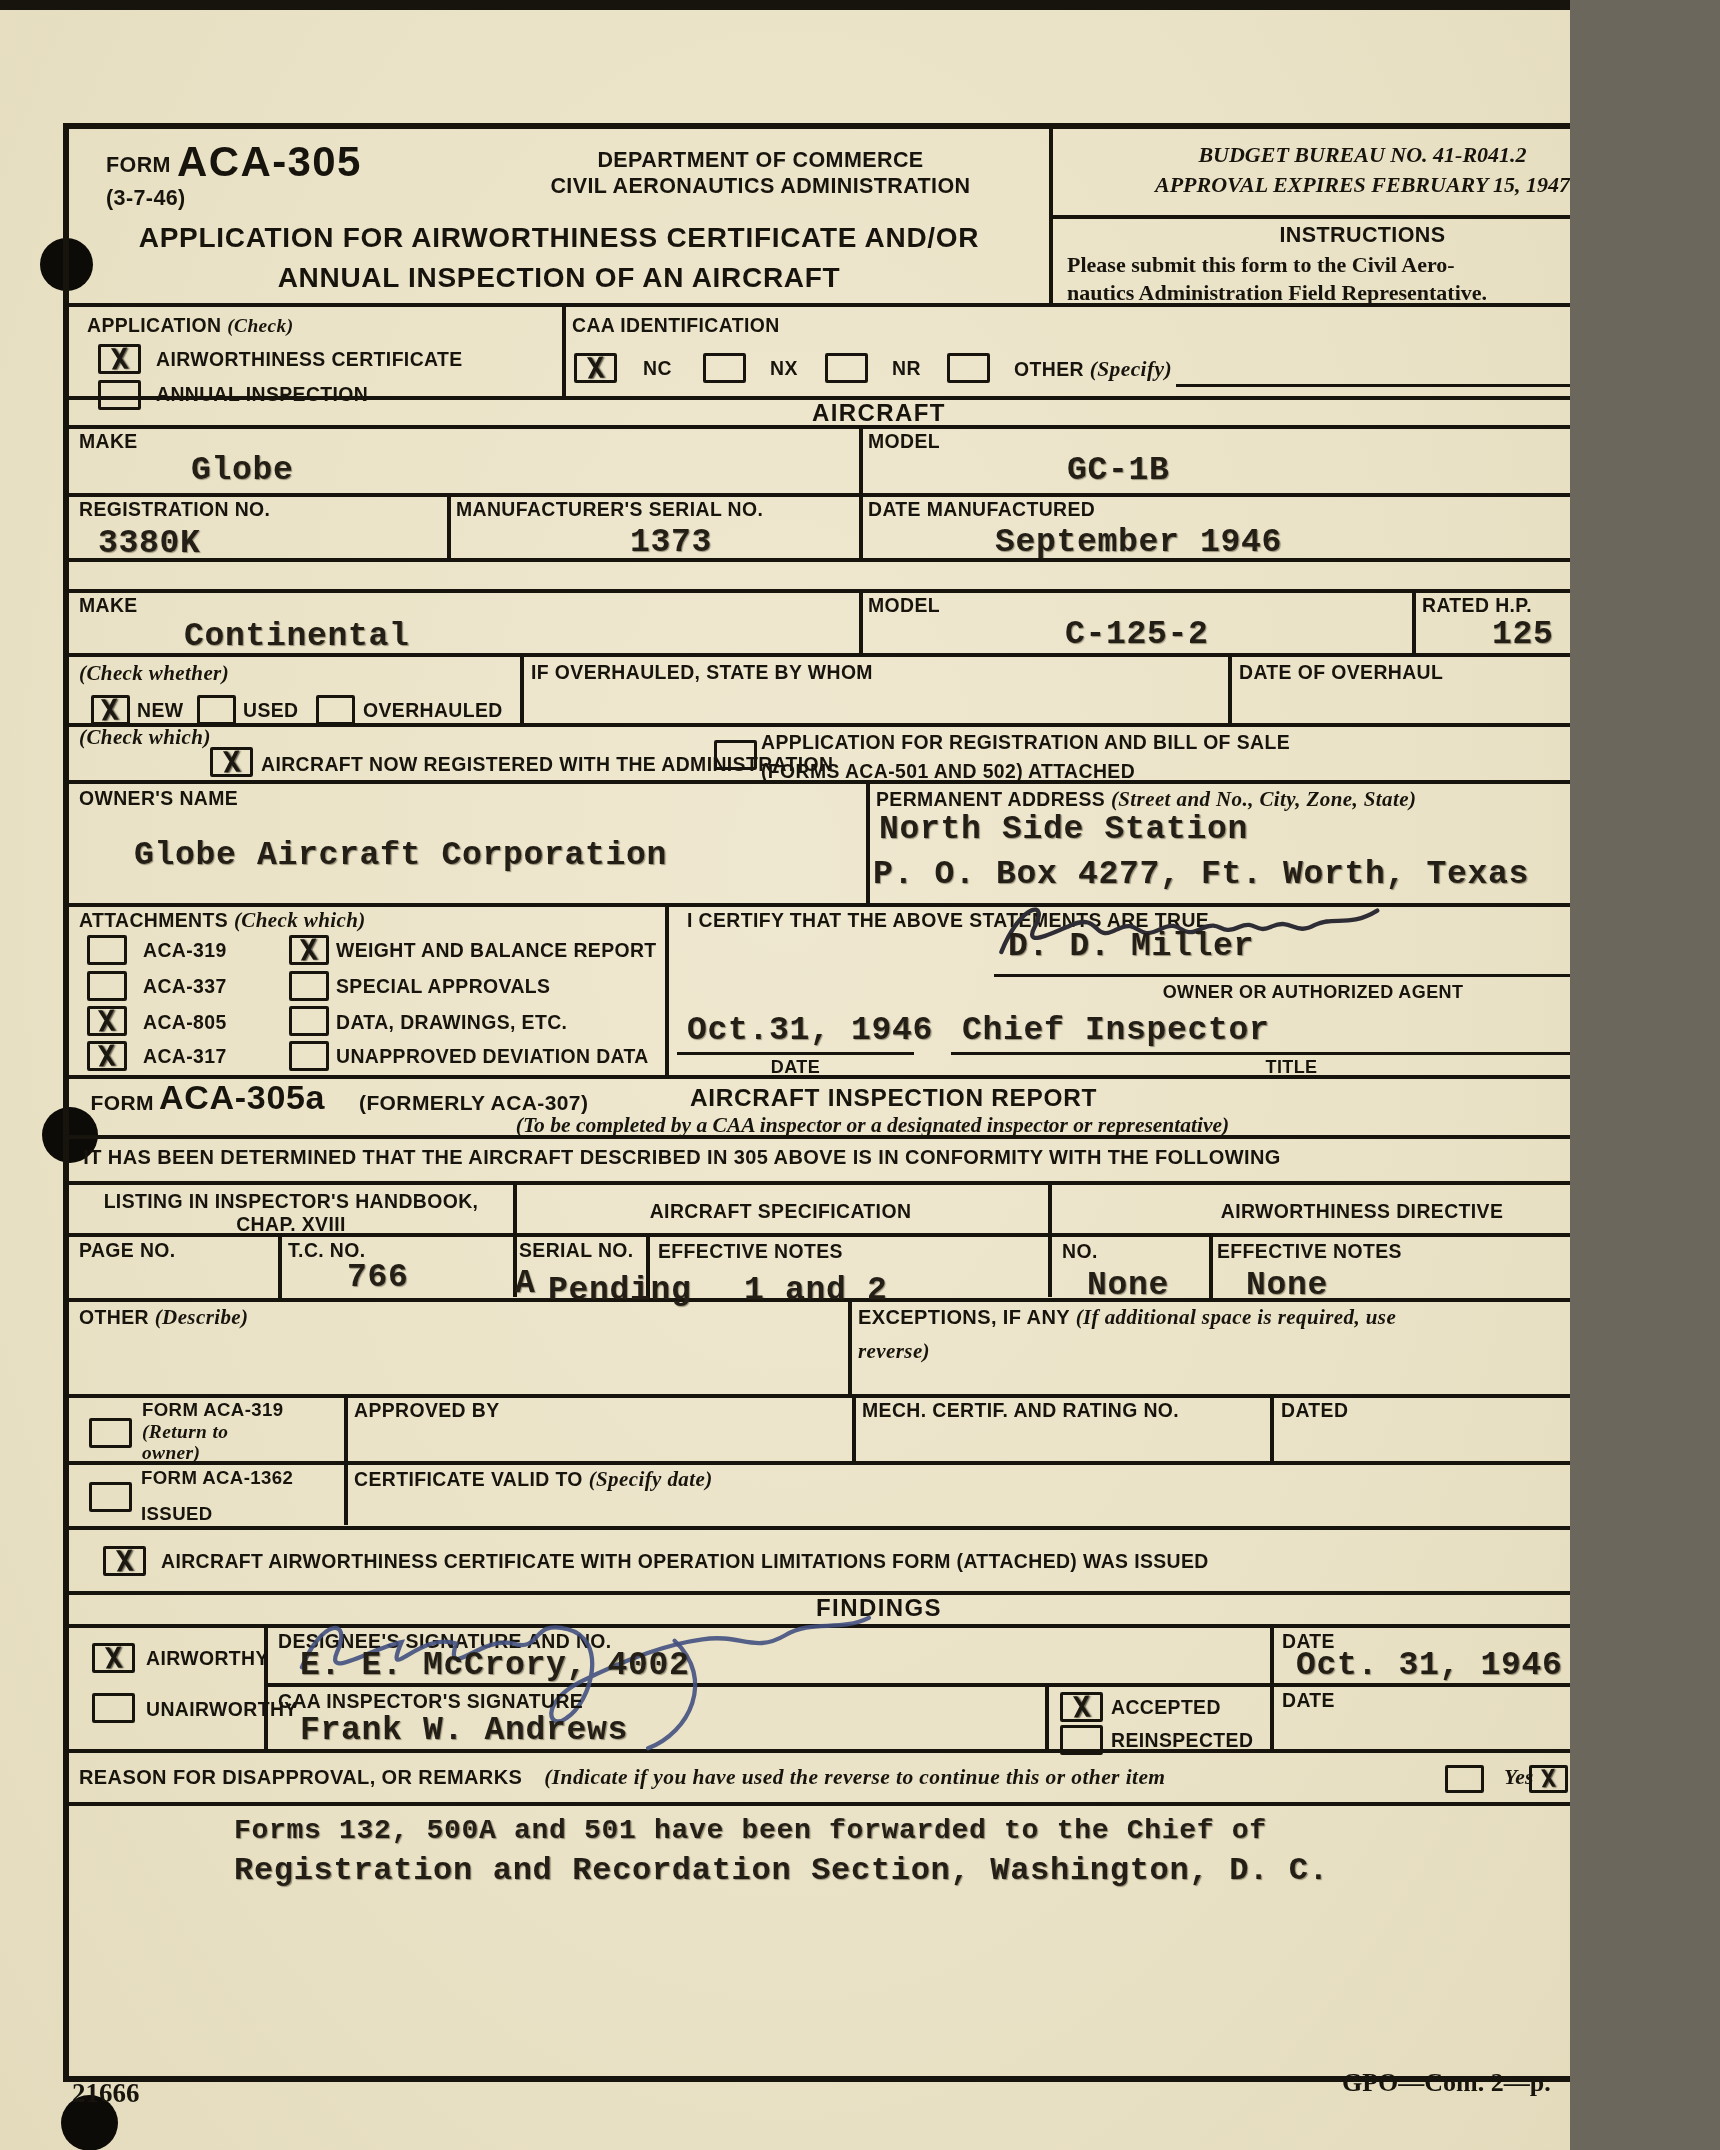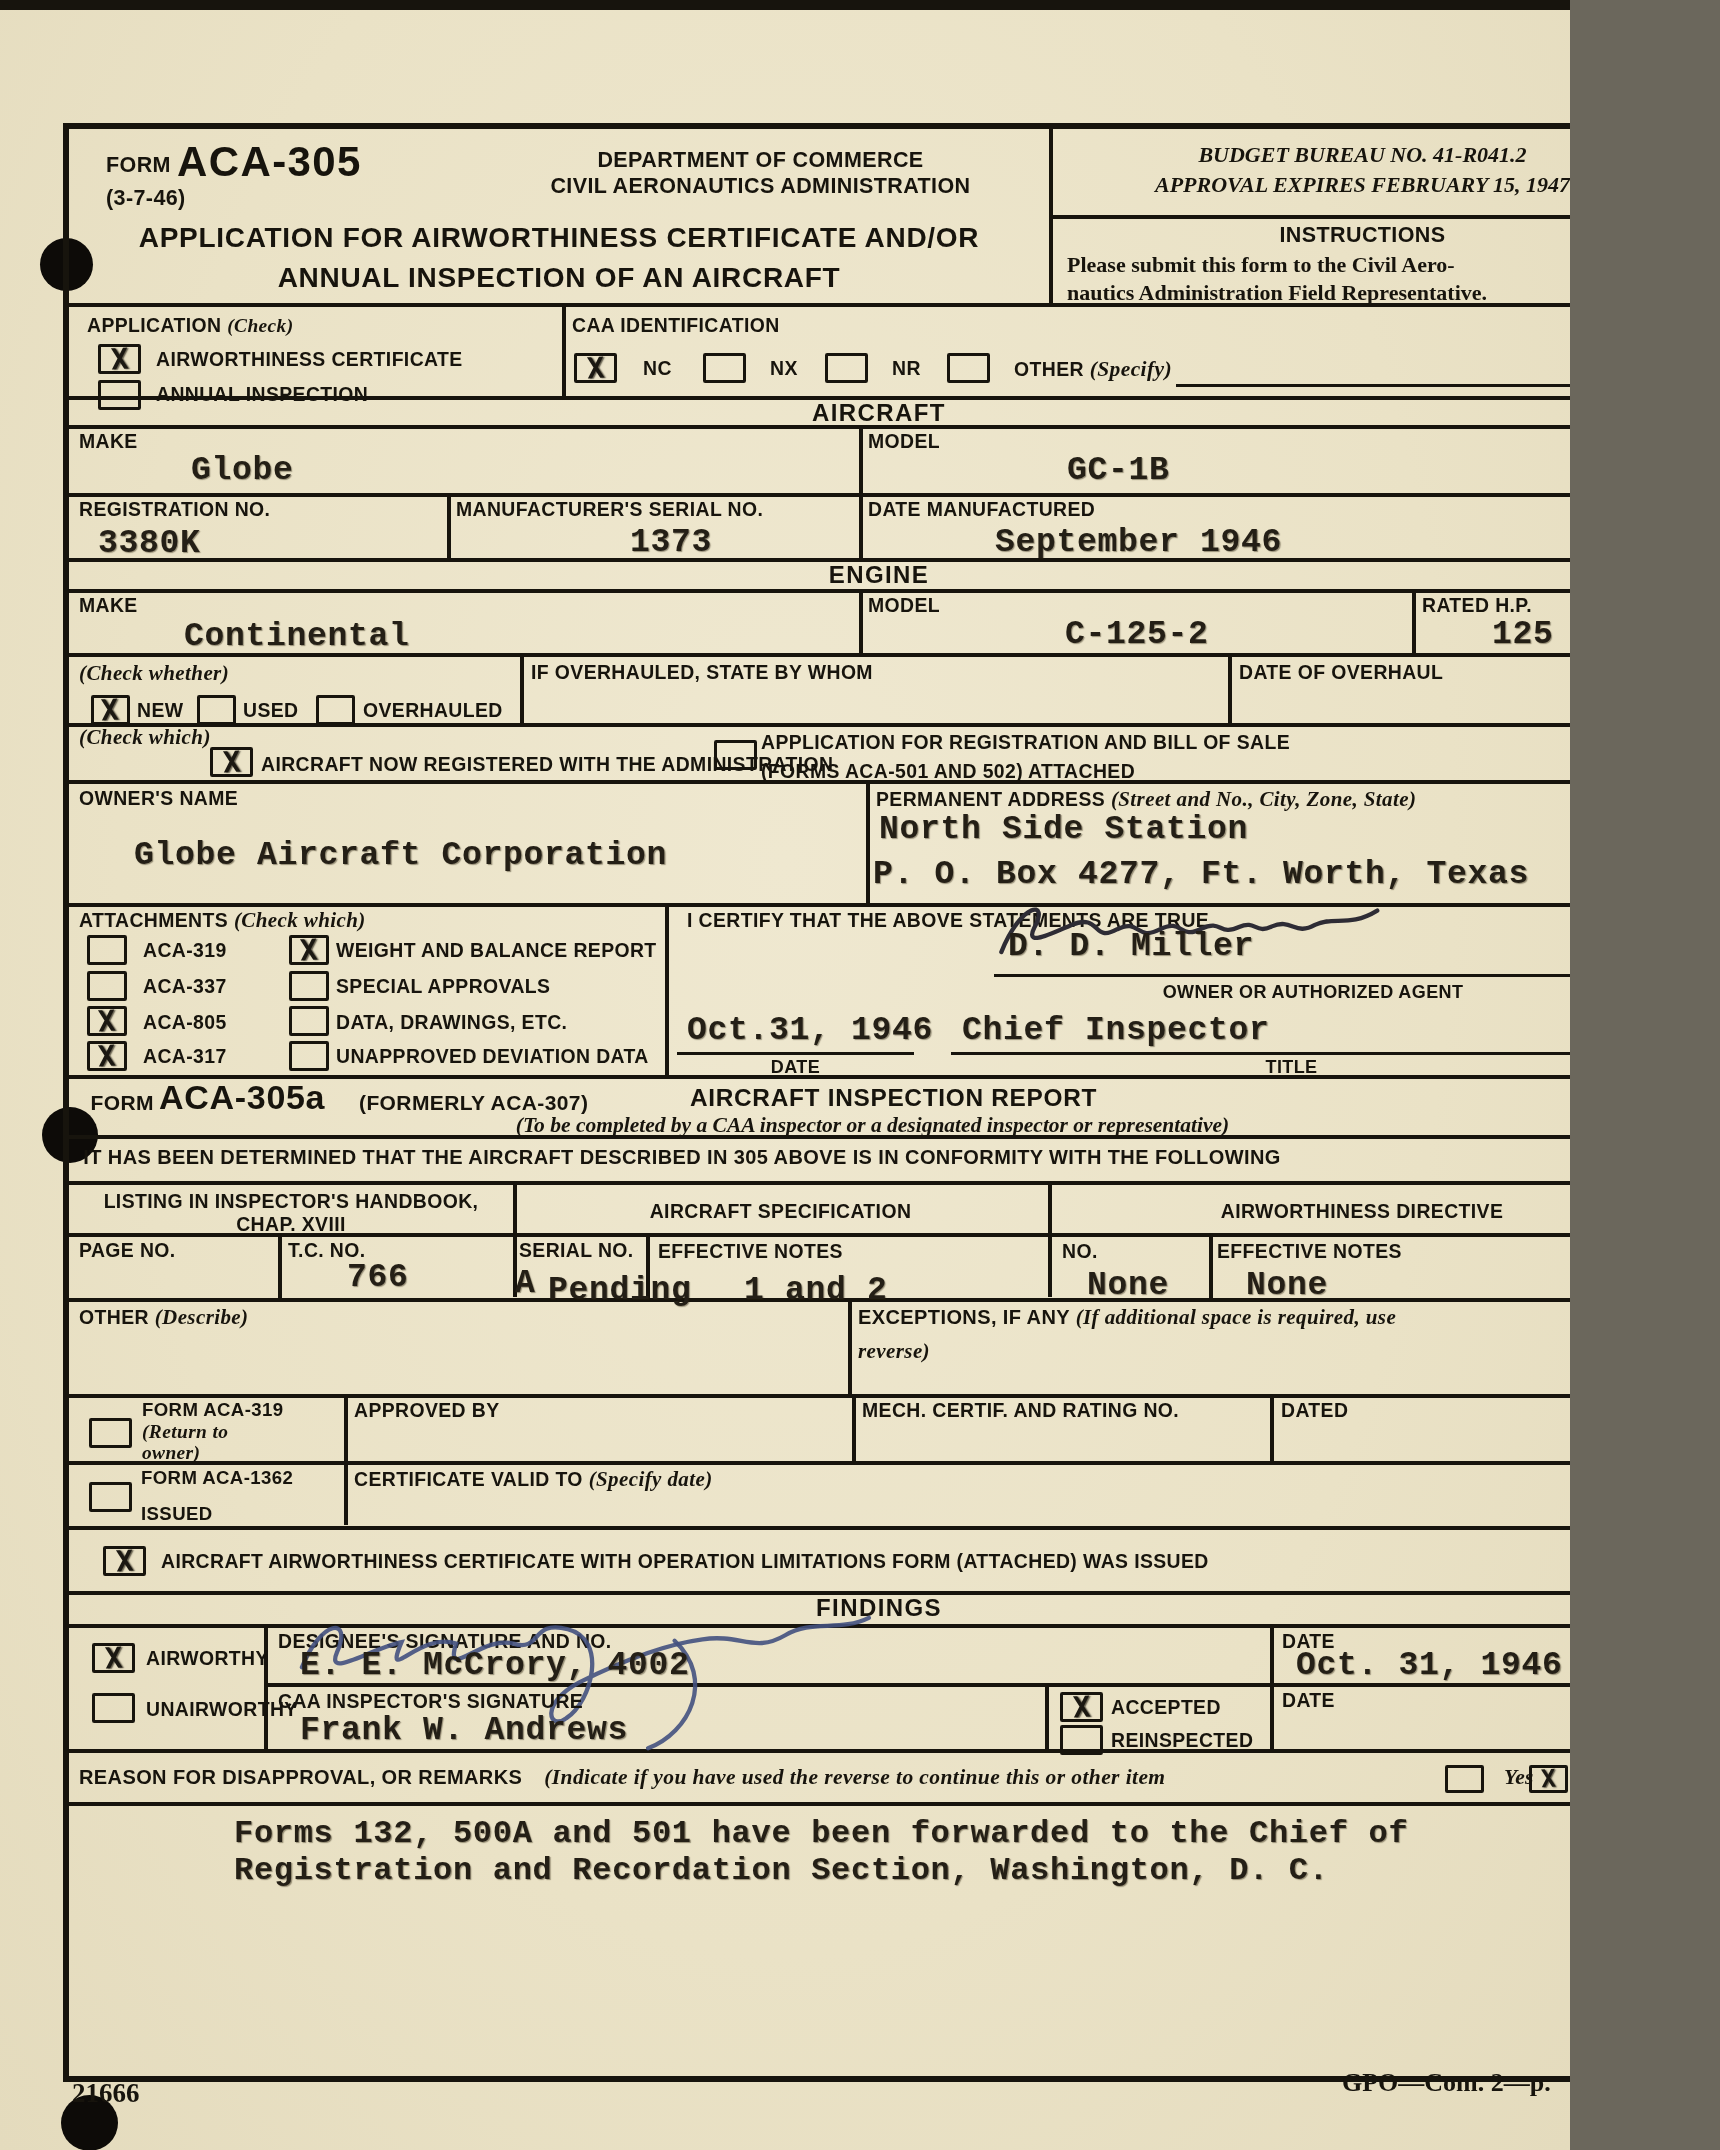--- a/index.html
+++ b/index.html
@@ -135,21 +135,20 @@
     <span class="tp" style="left:122px;top:323px;">Globe</span>
     <span class="lb" style="left:799px;top:301px;">MODEL</span>
     <span class="tp" style="left:998px;top:323px;">GC-1B</span>
     <span class="lb" style="left:10px;top:369px;">REGISTRATION NO.</span>
     <span class="tp" style="left:29px;top:396px;">3380K</span>
     <span class="lb" style="left:387px;top:369px;">MANUFACTURER'S SERIAL NO.</span>
     <span class="tp" style="left:561px;top:395px;">1373</span>
     <span class="lb" style="left:799px;top:369px;">DATE MANUFACTURED</span>
     <span class="tp" style="left:926px;top:395px;">September 1946</span>
 
-    <div class="bar" style="top:432px;">ENGINE</div>
     <span class="lb" style="left:10px;top:465px;">MAKE</span>
     <span class="tp" style="left:115px;top:489px;">Continental</span>
     <span class="lb" style="left:799px;top:465px;">MODEL</span>
     <span class="tp" style="left:996px;top:487px;">C-125-2</span>
     <span class="lb" style="left:1353px;top:465px;">RATED H.P.</span>
     <span class="tp" style="left:1423px;top:487px;">125</span>
 
     <span class="lb it" style="left:10px;top:532px;font-size:21px;">(Check whether)</span>
     <span class="cb" style="left:21.5px;top:566px;width:33px;">
         <span class="mk">X</span>
@@ -317,20 +316,20 @@
     <span class="lb" style="left:10px;top:1636px;font-size:20px;"><span>REASON FOR DISAPPROVAL, OR REMARKS</span> <span class="it" style="font-size:21.5px;margin-left:16px;">(Indicate if you have used the reverse to continue this or other item</span></span>
     <span class="cb" style="left:1376px;top:1636px;width:33px;height:21.5px;">
         <span class="mk" style="font-size:24.4px;"></span>
       </span>
     <span class="lb it" style="left:1415px;top:1636px;font-size:21.5px;padding-left:20px;">Yes</span>
     <span class="cb" style="left:1460px;top:1636px;width:33px;height:21.5px;">
         <span class="mk" style="font-size:24.4px;">X</span>
       </span>
     <span class="lb it" style="left:1503px;top:1636px;font-size:21.5px;"><span>No</span><span>)</span></span>
 
-    <span class="tp" style="left:165px;top:1686px;font-size:32px;">Forms 132, 500A and 501 have been forwarded to the Chief of</span>
+    <span class="tp" style="left:165px;top:1686px;font-size:28px;">Forms 132, 500A and 501 have been forwarded to the Chief of</span>
     <span class="tp" style="left:165px;top:1723px;font-size:32px;">Registration and Recordation Section, Washington, D. C.</span>
   </div>
 
   <span class="foot" style="left:72px;top:2078px;">21666</span>
   <span class="foot" style="left:1342px;top:2068px;font-size:26px;">GPO—Com. 2—p.</span>
 </div>
 
 
 </body></html>

